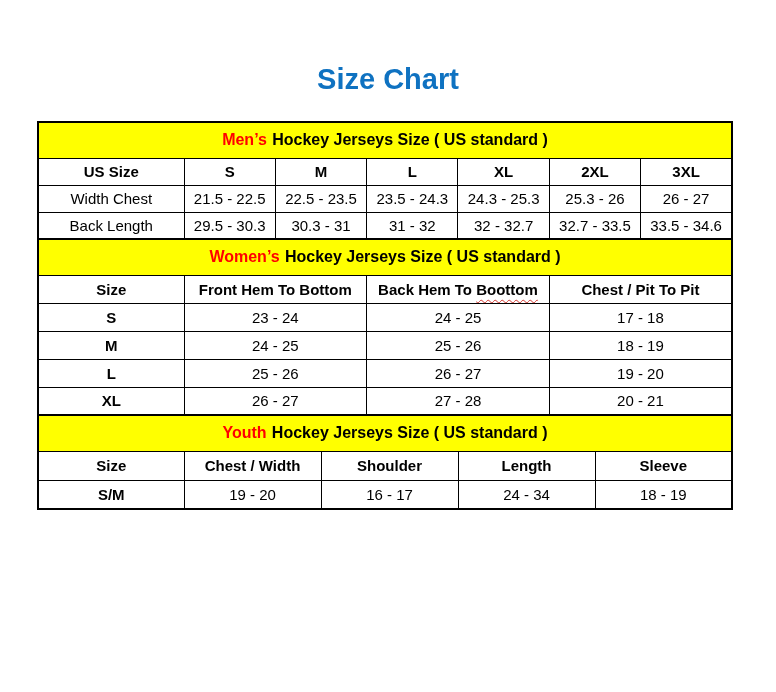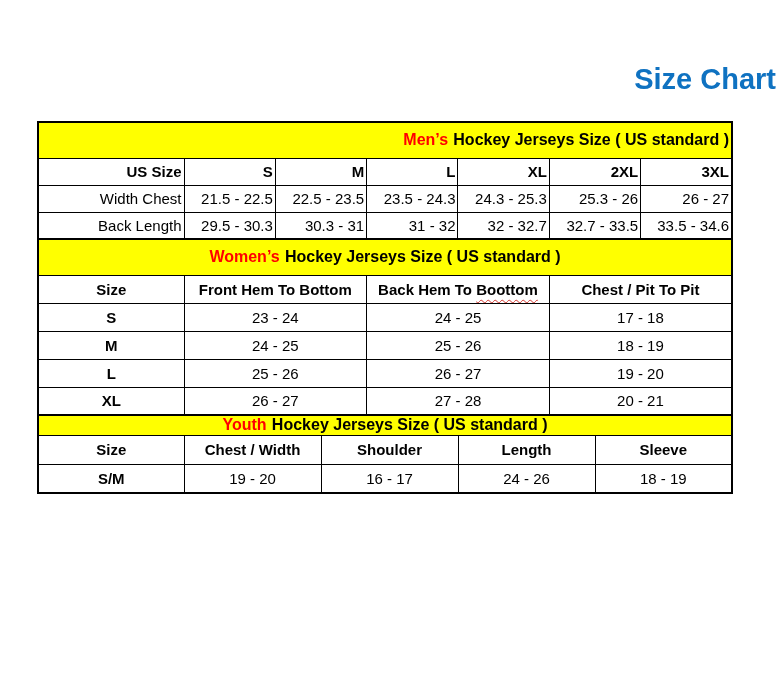--- a/index.html
+++ b/index.html
@@ -12,21 +12,21 @@
   html,body{margin:0;padding:0;}
   body{
     width:776px;height:692px;
     background:#ffffff;
     font-family:"Liberation Sans",sans-serif;
     color:#000;
     overflow:hidden;
   }
   .title{
     margin:62px 0 0 0;
-    text-align:right;
+    text-align:center;
     font-size:29px;
     line-height:34px;
     font-weight:bold;
     color:var(--blue);
   }
   .charts{
     width:696px;
     margin:25px 0 0 37px;
   }
   table.t{
@@ -38,30 +38,30 @@
   table.t + table.t{ margin-top:-2px; }
   .t th,.t td{
     border:1.5px solid var(--line);
     text-align:center;
     vertical-align:middle;
     font-size:15px;
     padding:0 2px;
     overflow:hidden;
     white-space:nowrap;
   }
-  .t-mens  th,.t-mens  td{height:27px;text-align:right;}
+  .t-mens  th,.t-mens  td{height:27px;}
   .t-womens th,.t-womens td{height:28px;}
   .t-youth th,.t-youth td{height:29px;}
   .t td.band{
     background:var(--yellow);
     font-weight:bold;
     font-size:16px;
     height:36px;
   }
-  .t-youth td.band{height:20px;}
+  .t-youth td.band{height:36px;}
   .band .hl{color:var(--red);margin-right:0.33em;}
   thead tr[data-role="header-row"] th{font-weight:bold;}
   .t tbody th{font-weight:bold;}
   .t-mens tbody th{font-weight:normal;}
   col.c-first{width:146px;}
   .squiggle{
     text-decoration-line:underline;
     text-decoration-style:wavy;
     text-decoration-color:#d0342c;
     text-decoration-thickness:1px;
@@ -183,20 +183,20 @@
             <th>Shoulder</th>
             <th>Length</th>
             <th>Sleeve</th>
           </tr>
       </thead>
       <tbody data-role="body">
           <tr>
             <th>S/M</th>
             <td>19 - 20</td>
             <td>16 - 17</td>
-            <td>24 - 26</td>
+            <td>24 - 34</td>
             <td>18 - 19</td>
           </tr>
         </tbody>
     </table>
 
   </div>
 </div>
 
 </body></html>

